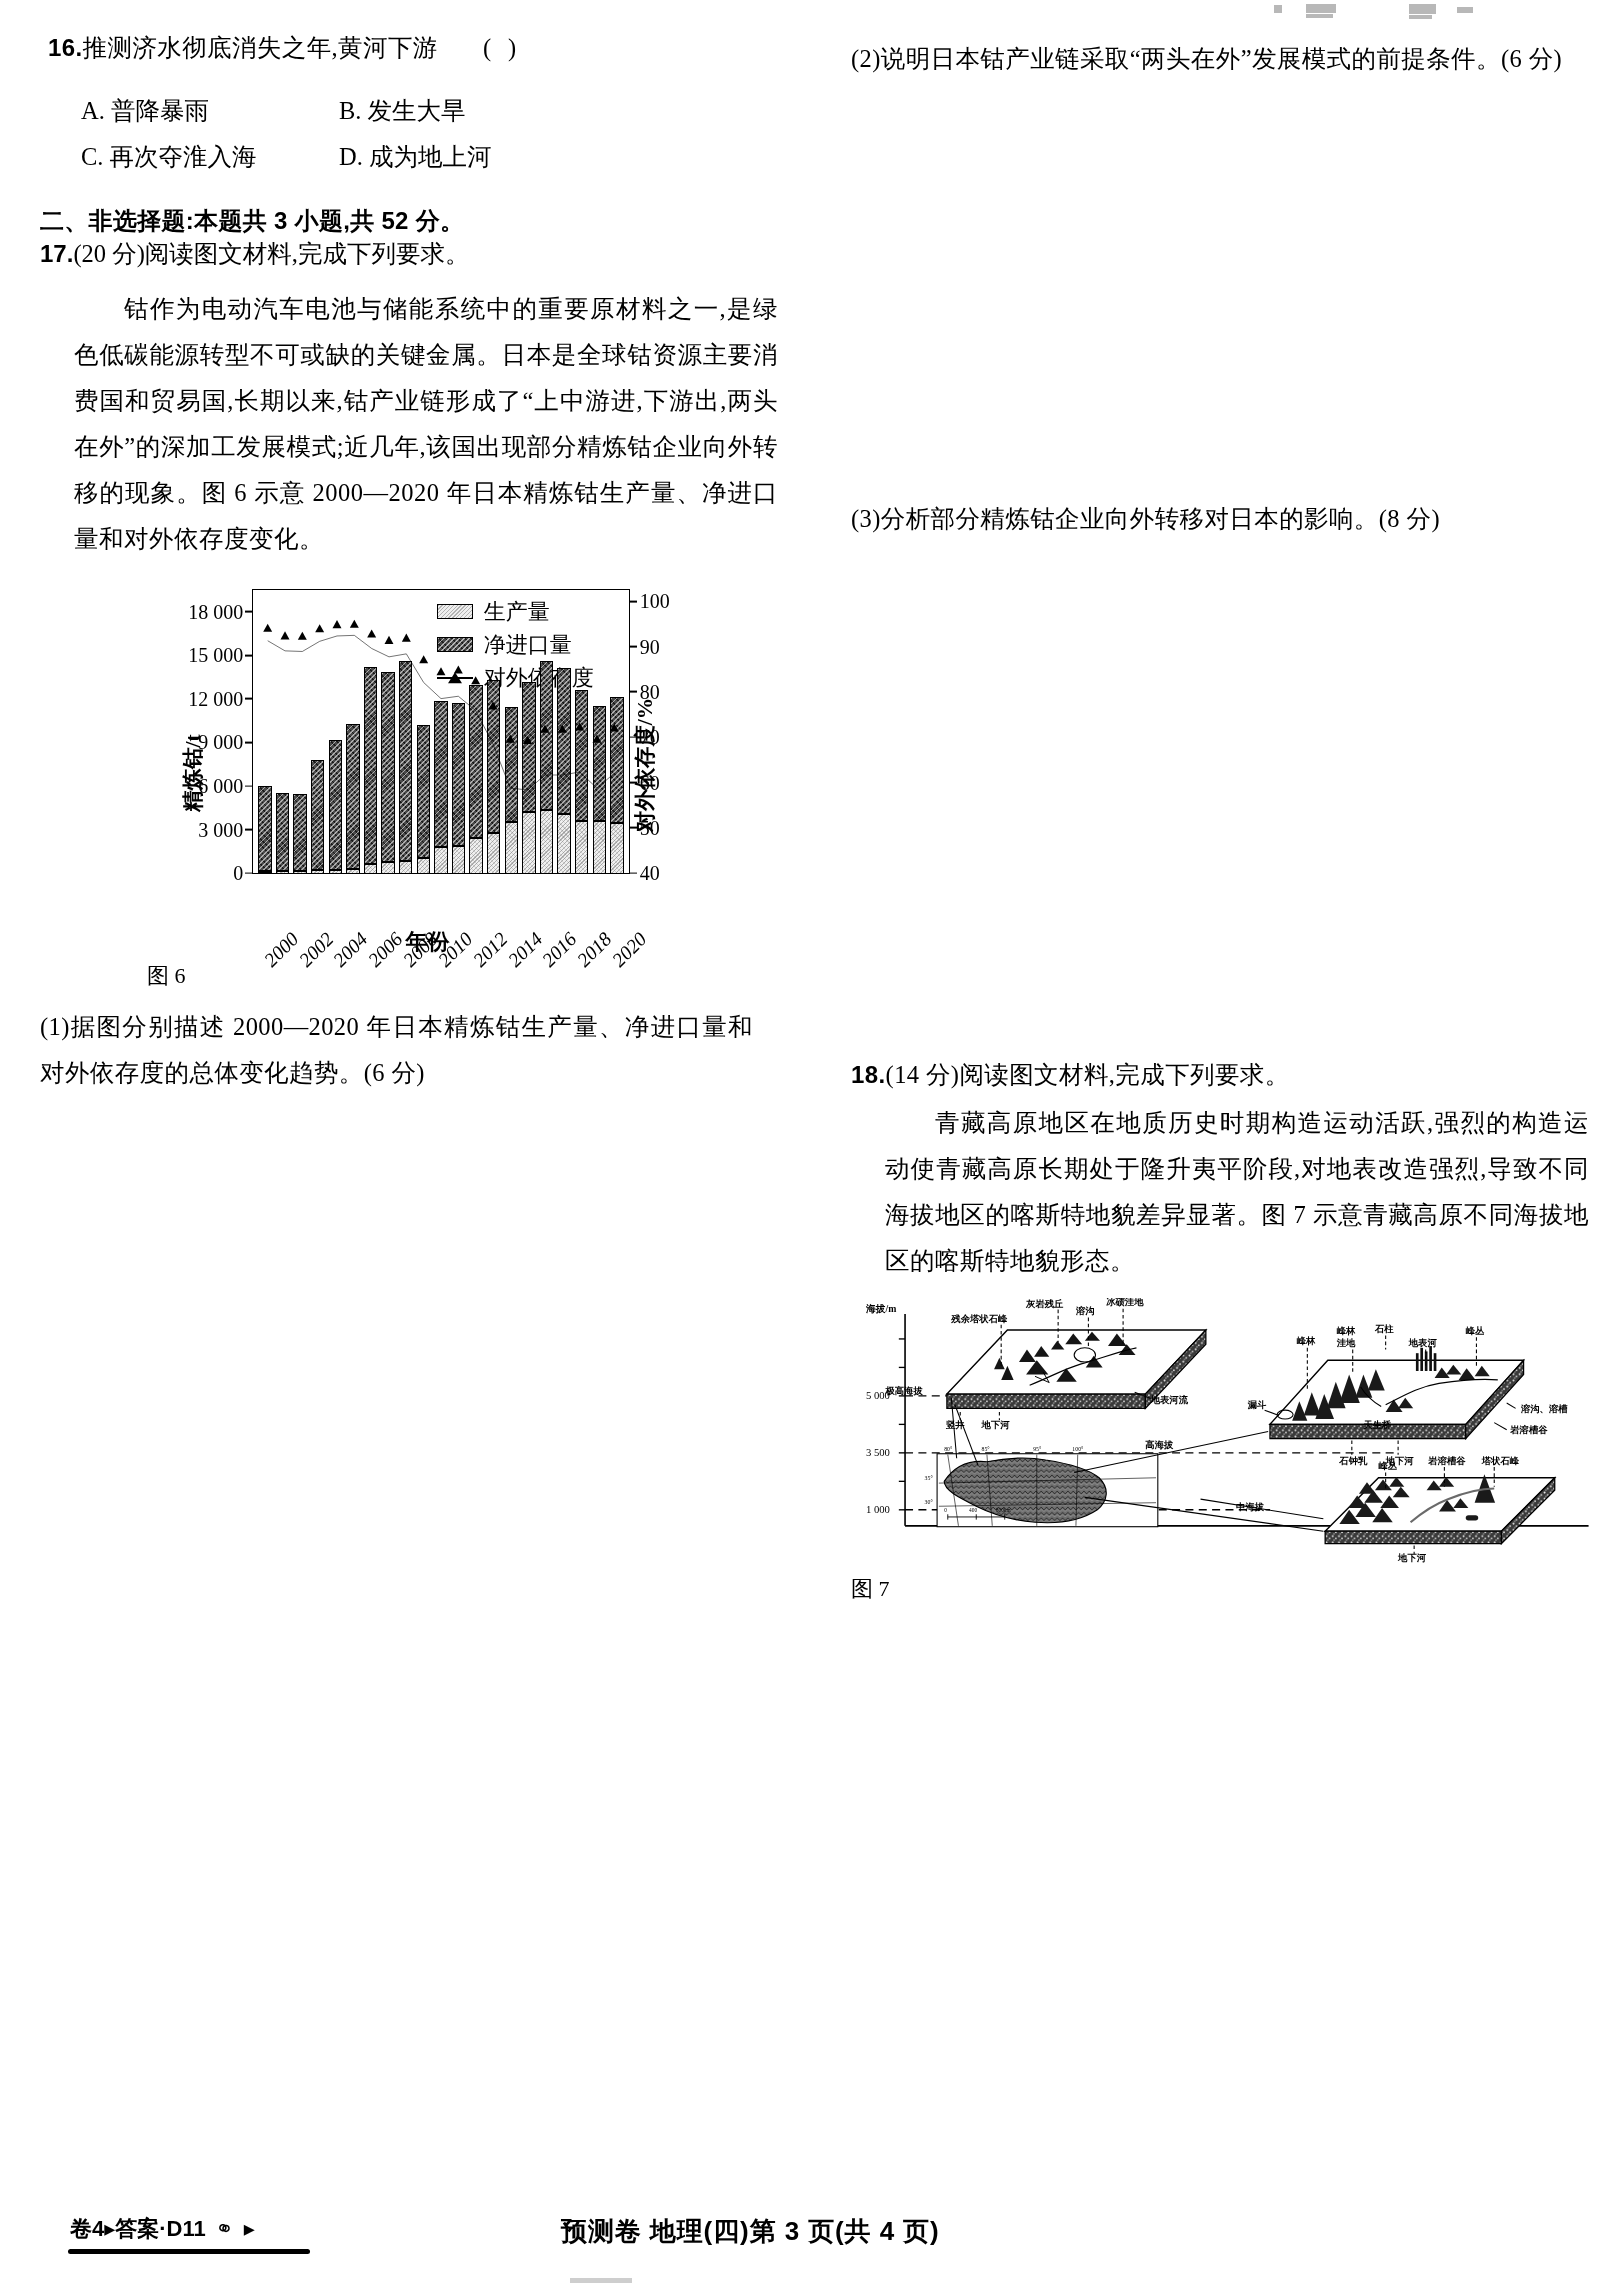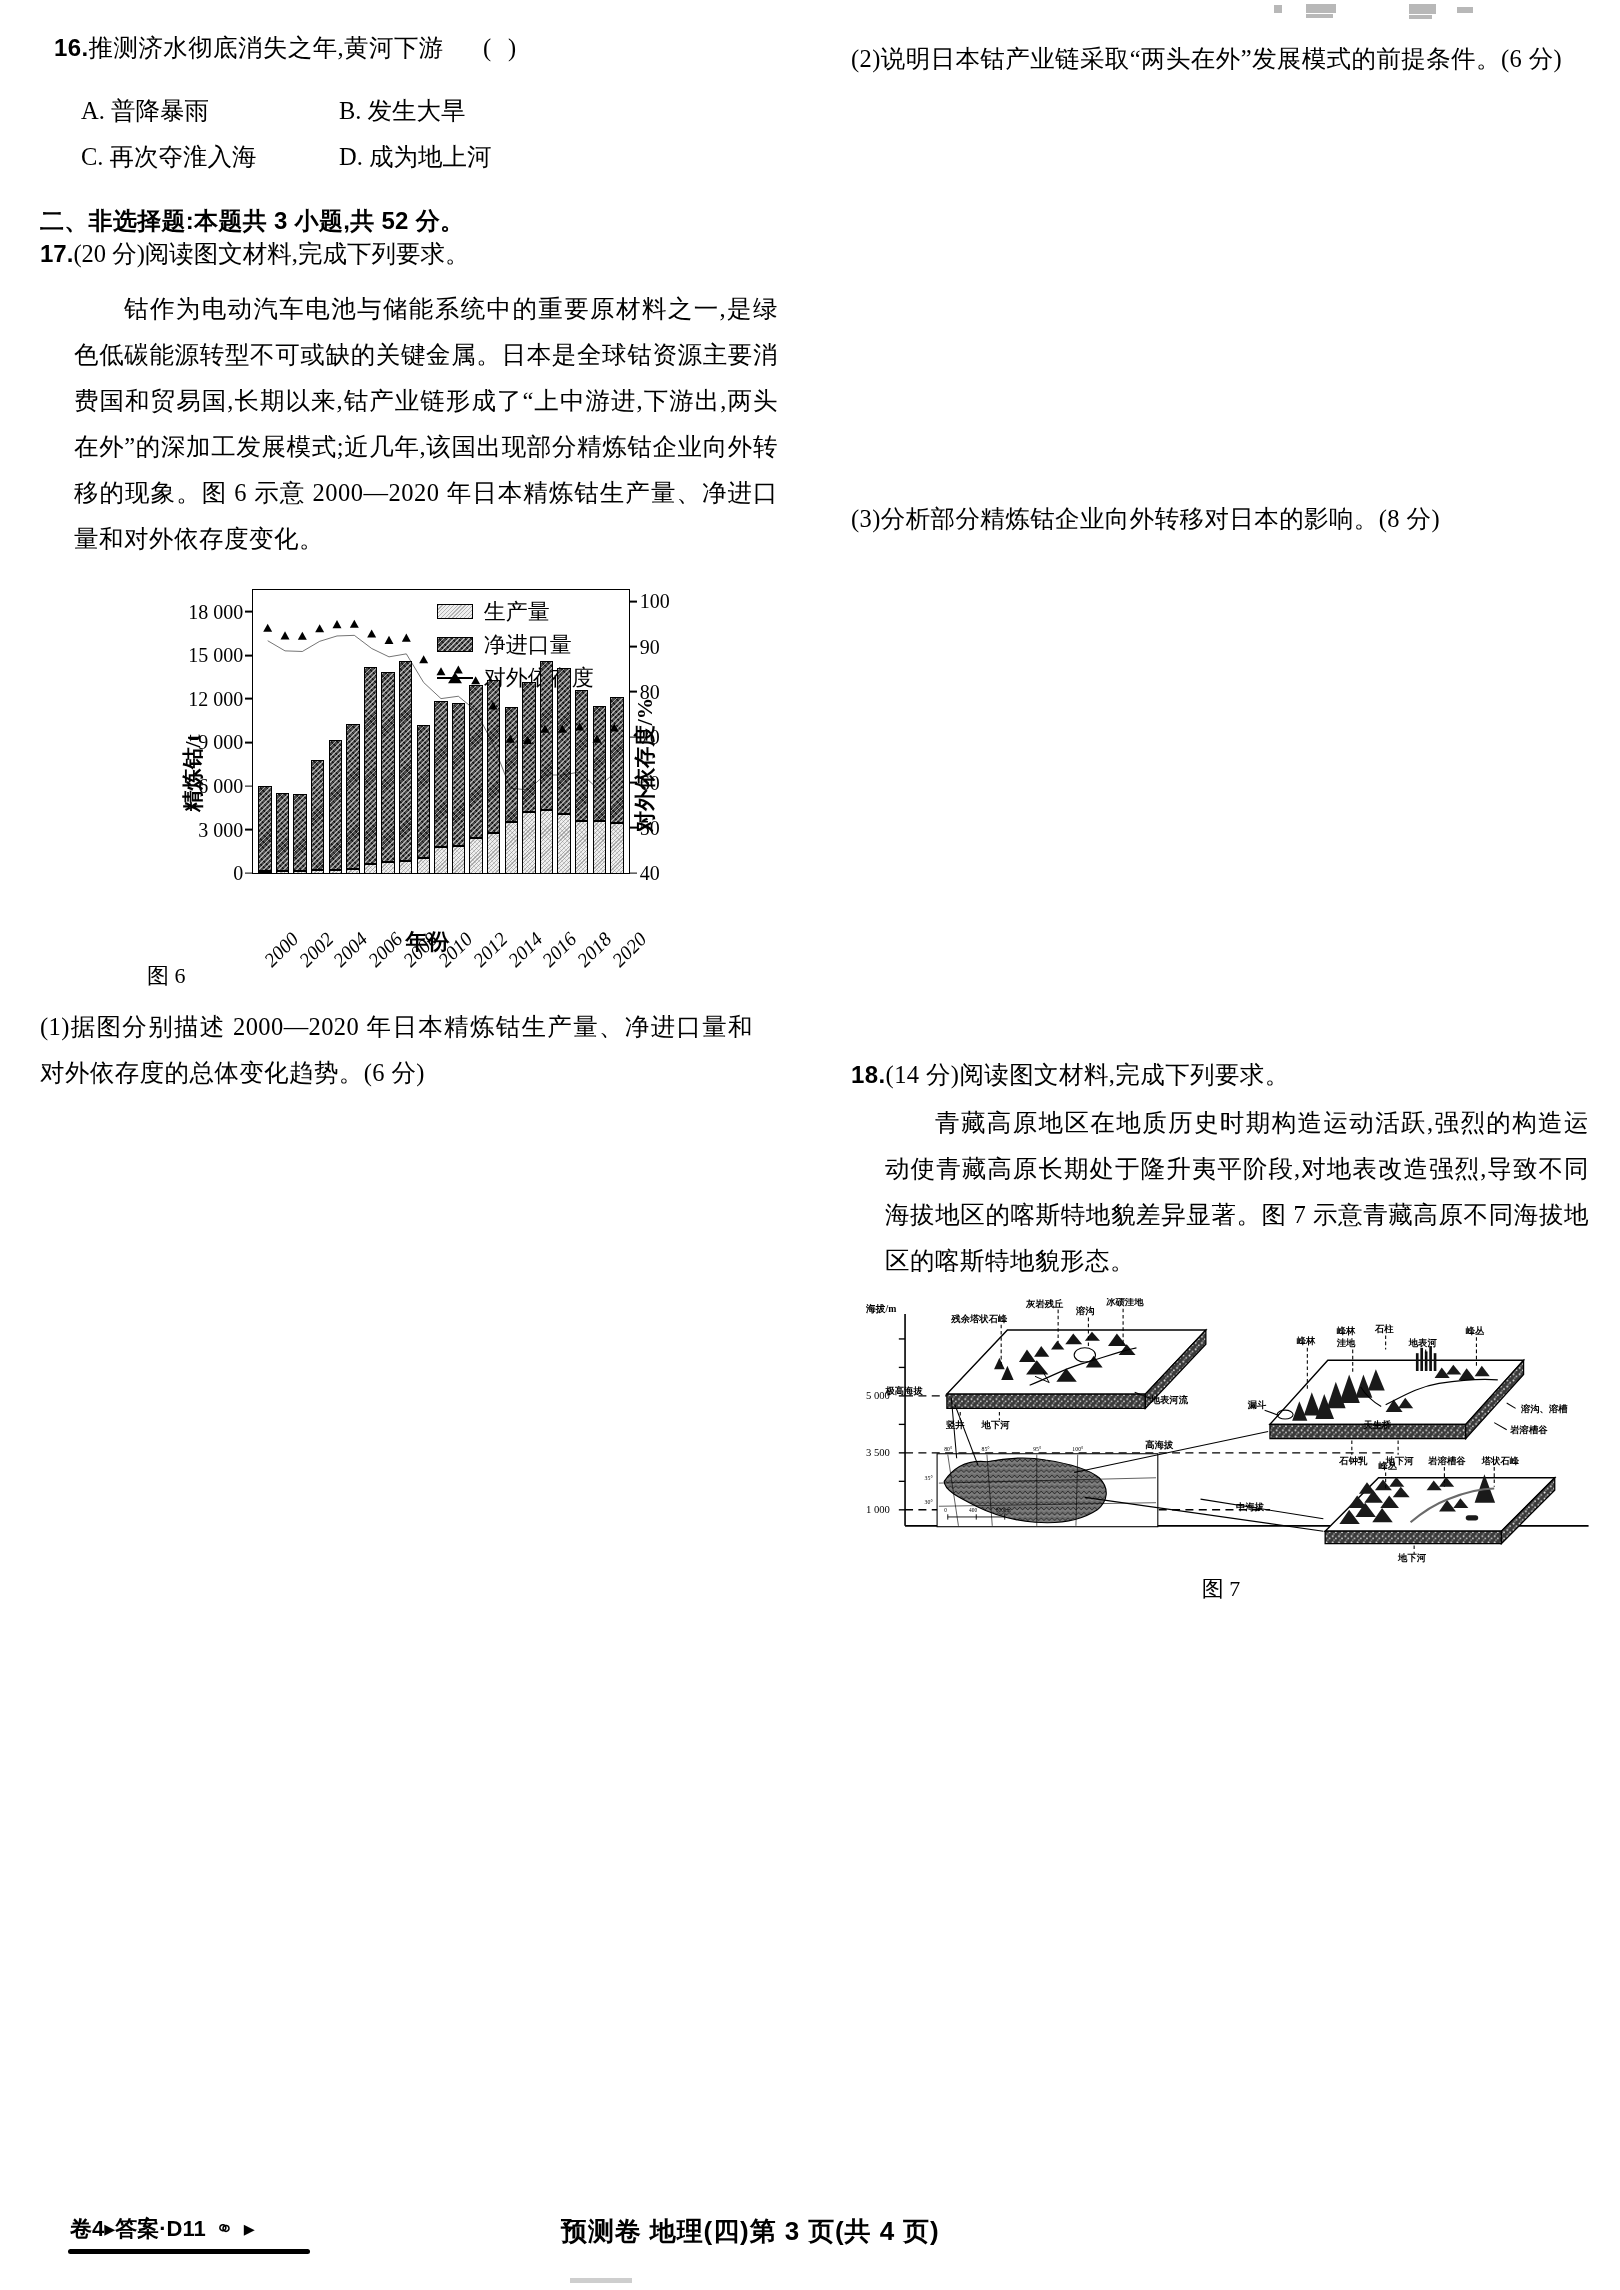--- a/index.html
+++ b/index.html
@@ -57,21 +57,21 @@
   }
   .qnum {
     font-family: "Liberation Sans", "DejaVu Sans", sans-serif;
     font-weight: bold;
     font-size: 24px;
   }
   .row16 {
     position: relative;
     height: 46px;
   }
-  .row16 .stem { position: absolute; left: 14px; top: 0; text-align: right; }
+  .row16 .stem { position: absolute; left: 8px; top: 0; text-align: right; }
   .row16 .paren { position: absolute; left: 443px; top: 0; letter-spacing: 5.3px;}
 
   .options {
     margin-top: 11.6px;
   }
   .opt-row {
     position: relative;
     height: 46px;
     font-size: 24.5px;
     white-space: nowrap;
@@ -325,21 +325,20 @@
   .fig7-wrap {
     position: relative;
     margin: 14.3px 0 0 0;
     width: 740px;
     height: 267px;
   }
   .fig7-cap {
     position: absolute;
     left: 0; right: 0;
     bottom: -39px;
-    text-align: center;
     font-size: 22px;
   }
 
   
   .footer-left {
     position: absolute;
     left: 70px;
     bottom: 46px;
     font-family: "Liberation Sans", "DejaVu Sans", sans-serif;
     font-weight: bold;

